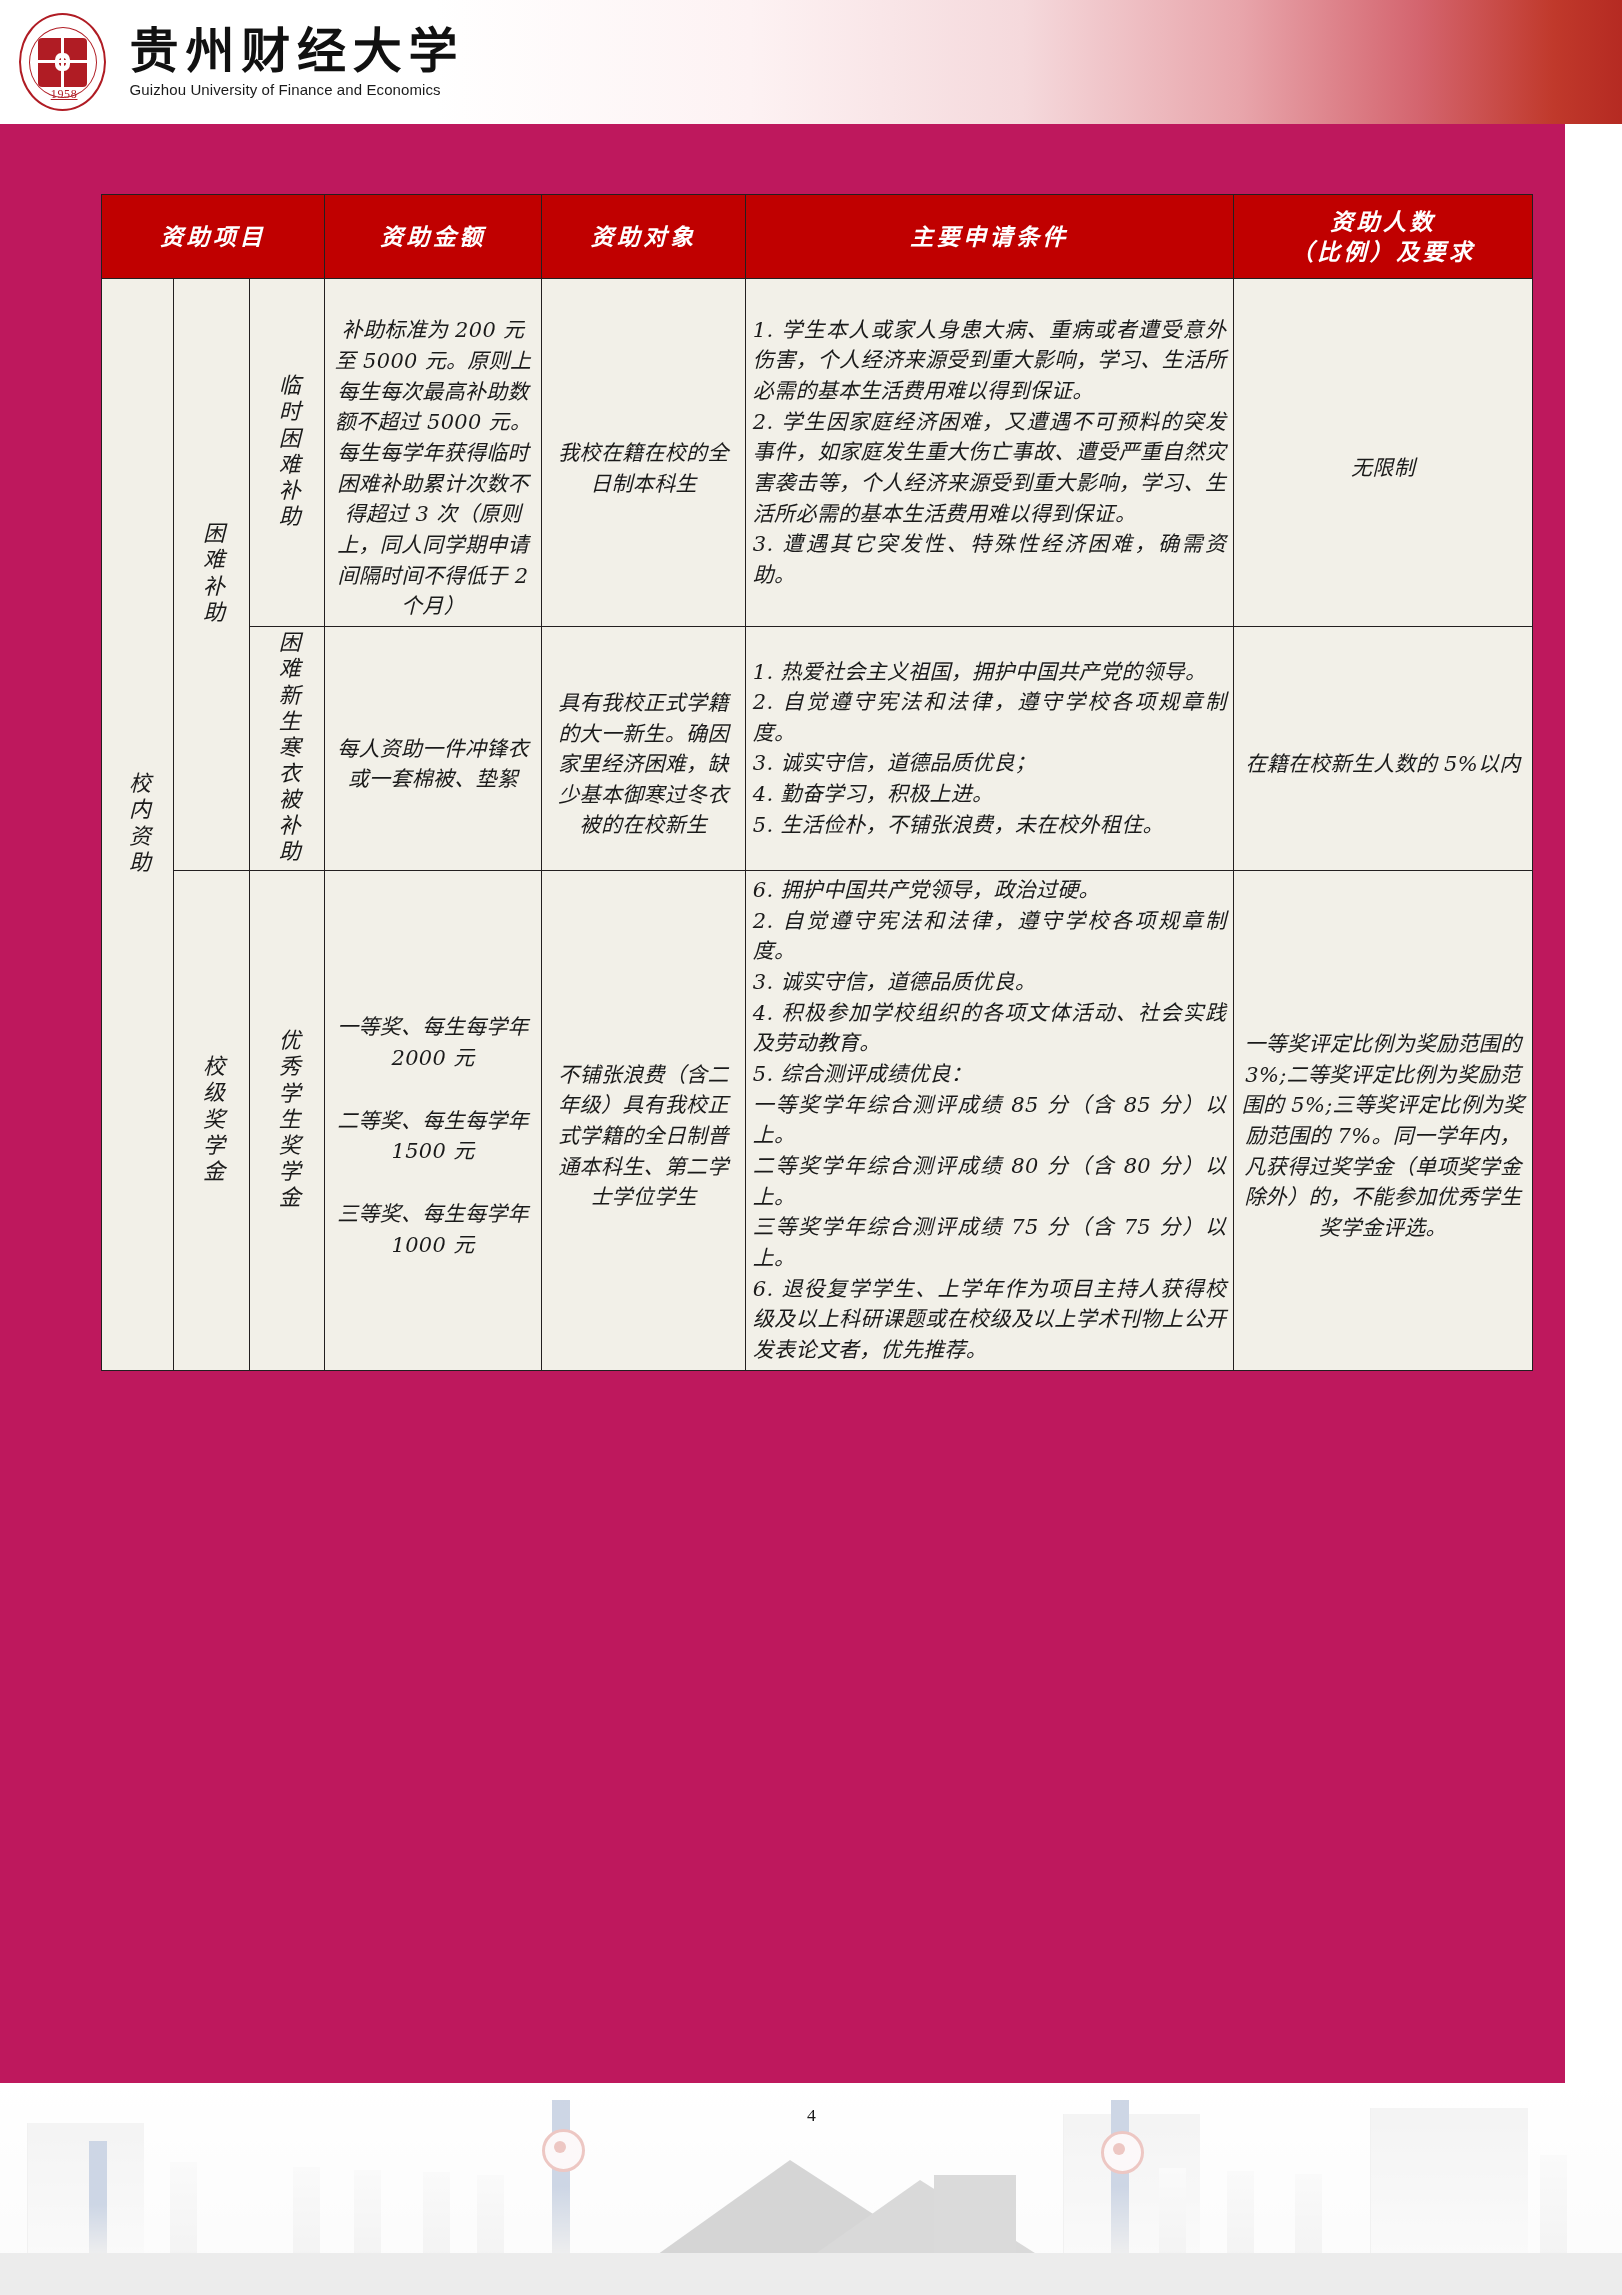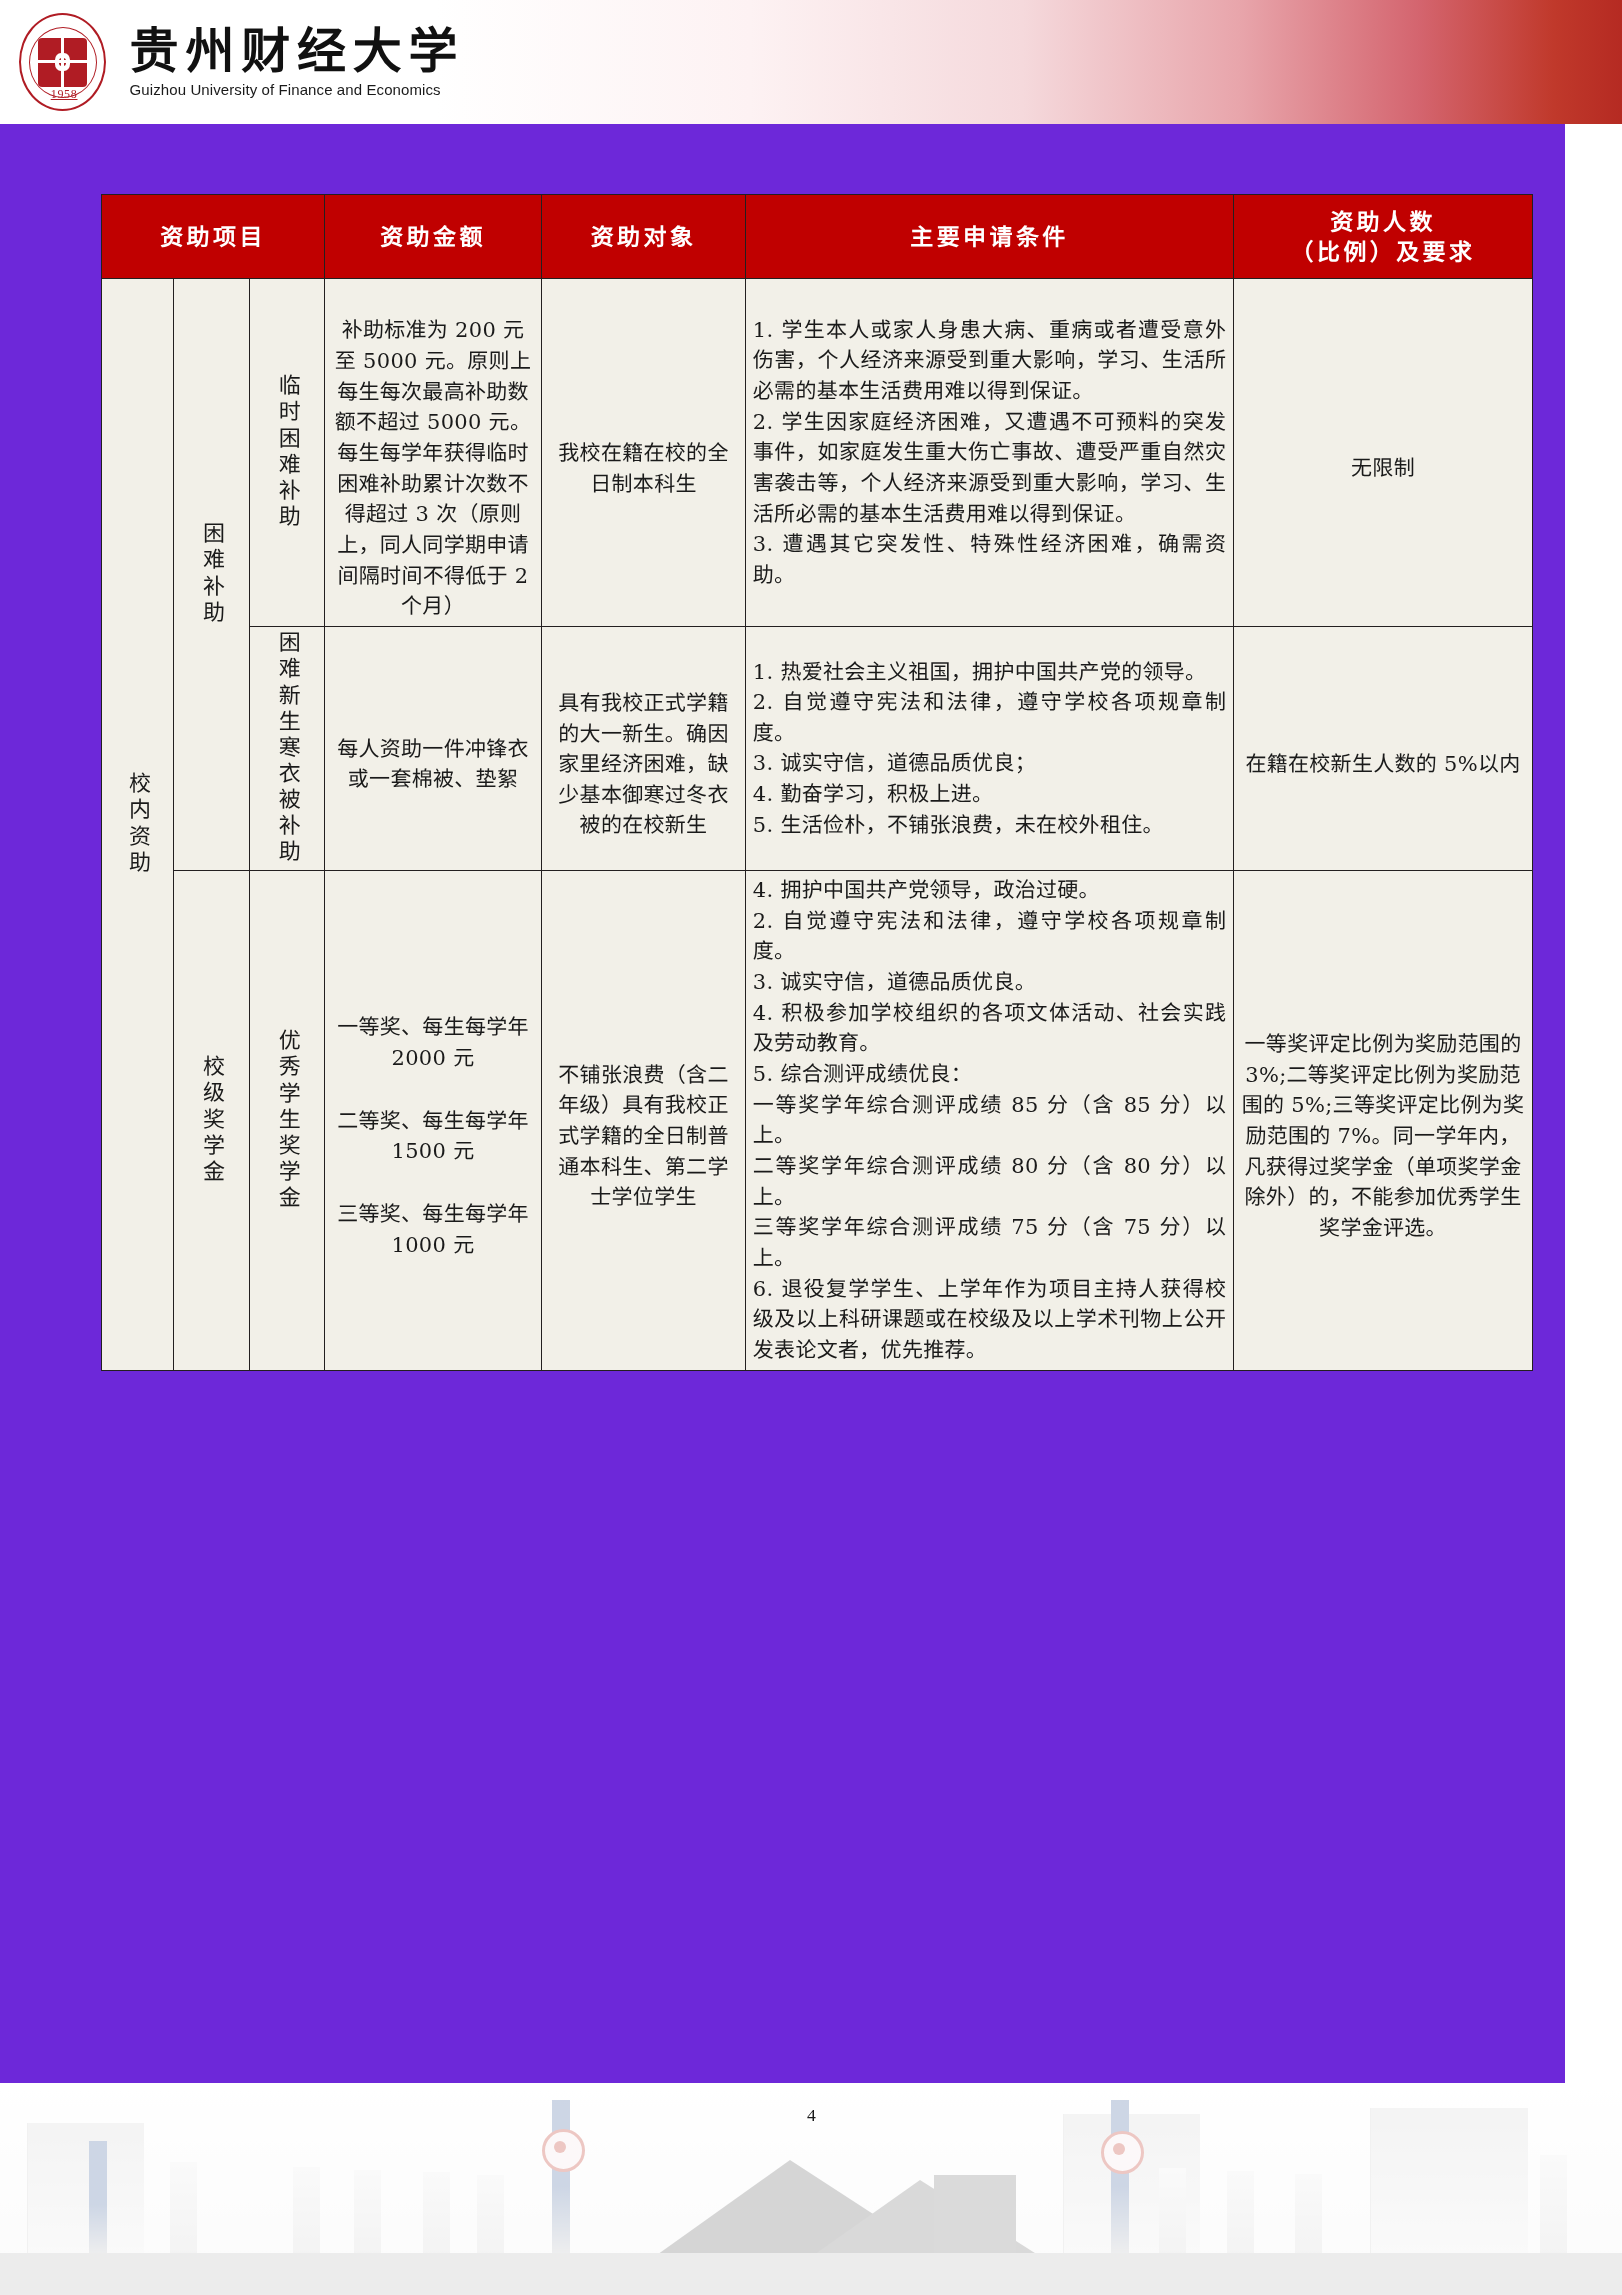--- a/index.html
+++ b/index.html
@@ -128,21 +128,22 @@
     font-family: Liberation Sans, sans-serif;
     white-space: nowrap;
   }
 
   
   .page-body {
     position: absolute;
     left: 0; top: 124px;
     width: 1565px;
     height: 1959px;
-    background: #6d28d9;
+    background: #be185d;
+    font-style: italic;
   }
 
   table.aid-table {
     position: absolute;
     left: 101px;
     top: 70px;
     width: 1431px;
     border-collapse: collapse;
     table-layout: fixed;
     background: #f2f0e8;
@@ -416,21 +417,21 @@
         </td>
         <td>
           <div class="cell-text center">一等奖、每生每学年 2000 元</div>
           <div class="cell-text center">二等奖、每生每学年 1500 元</div>
           <div class="cell-text center">三等奖、每生每学年 1000 元</div>
         </td>
         <td>
           <div class="cell-text center">不铺张浪费（含二年级）具有我校正式学籍的全日制普通本科生、第二学士学位学生</div>
         </td>
         <td>
-          <div class="cell-text">4. 拥护中国共产党领导，政治过硬。</div>
+          <div class="cell-text">6. 拥护中国共产党领导，政治过硬。</div>
           <div class="cell-text">2. 自觉遵守宪法和法律，遵守学校各项规章制度。</div>
           <div class="cell-text">3. 诚实守信，道德品质优良。</div>
           <div class="cell-text">4. 积极参加学校组织的各项文体活动、社会实践及劳动教育。</div>
           <div class="cell-text">5. 综合测评成绩优良：</div>
           <div class="cell-text">一等奖学年综合测评成绩 85 分（含 85 分）以上。</div>
           <div class="cell-text">二等奖学年综合测评成绩 80 分（含 80 分）以上。</div>
           <div class="cell-text">三等奖学年综合测评成绩 75 分（含 75 分）以上。</div>
           <div class="cell-text">6. 退役复学学生、上学年作为项目主持人获得校级及以上科研课题或在校级及以上学术刊物上公开发表论文者，优先推荐。</div>
         </td>
         <td>

